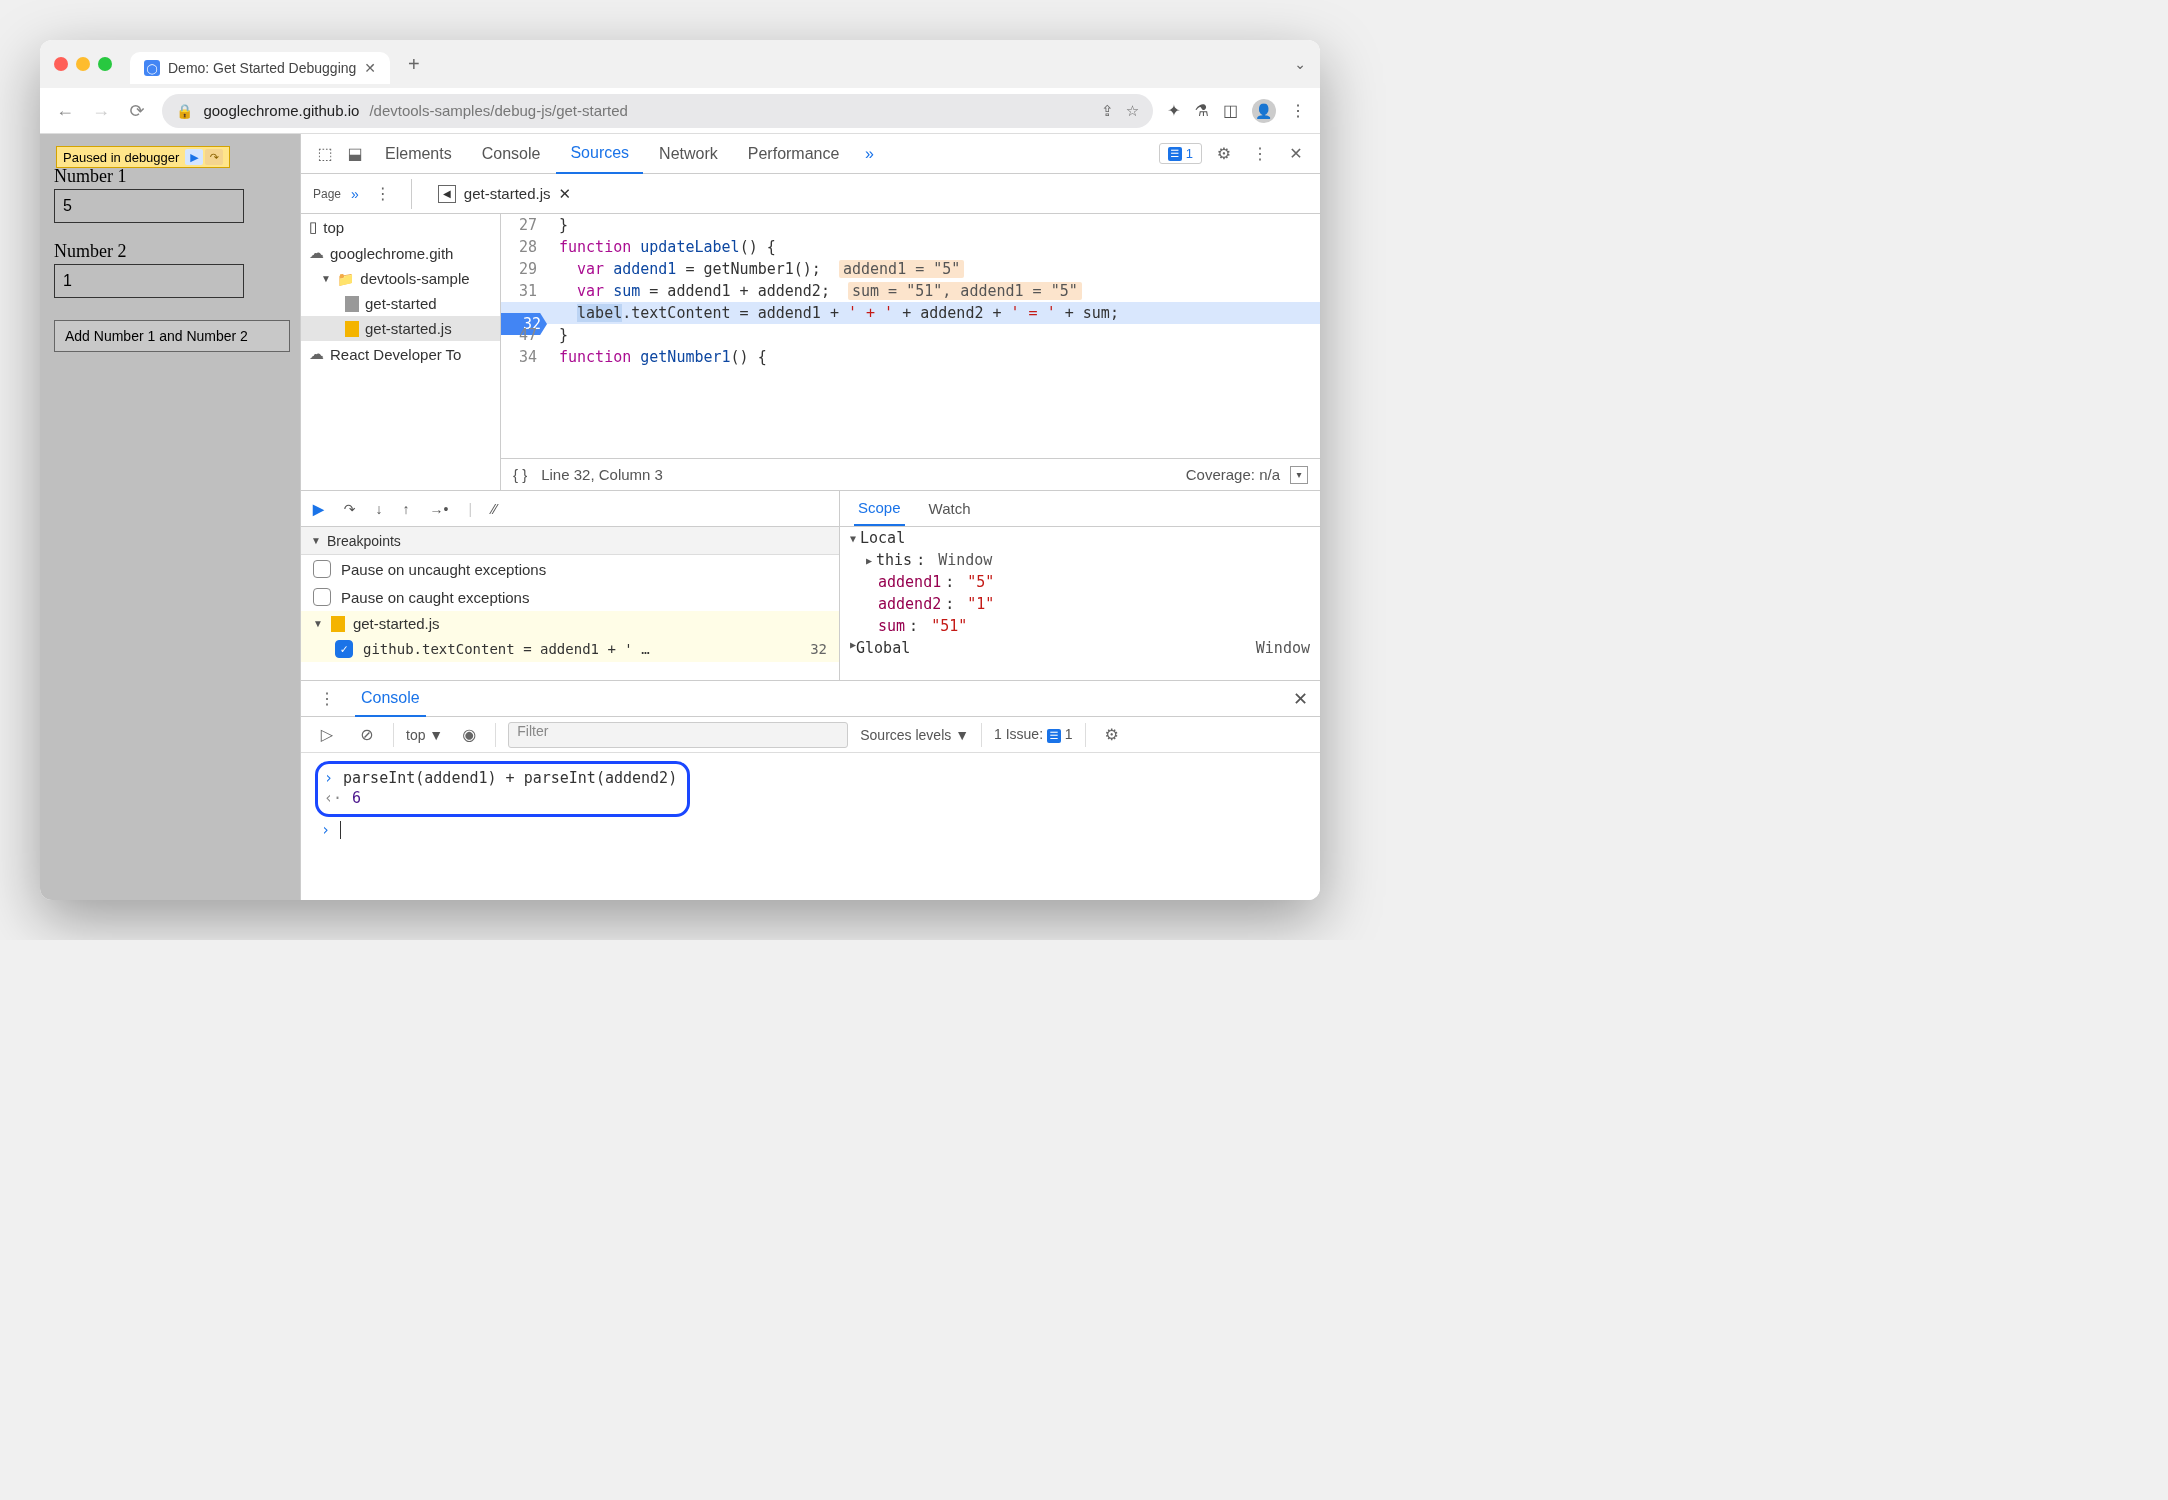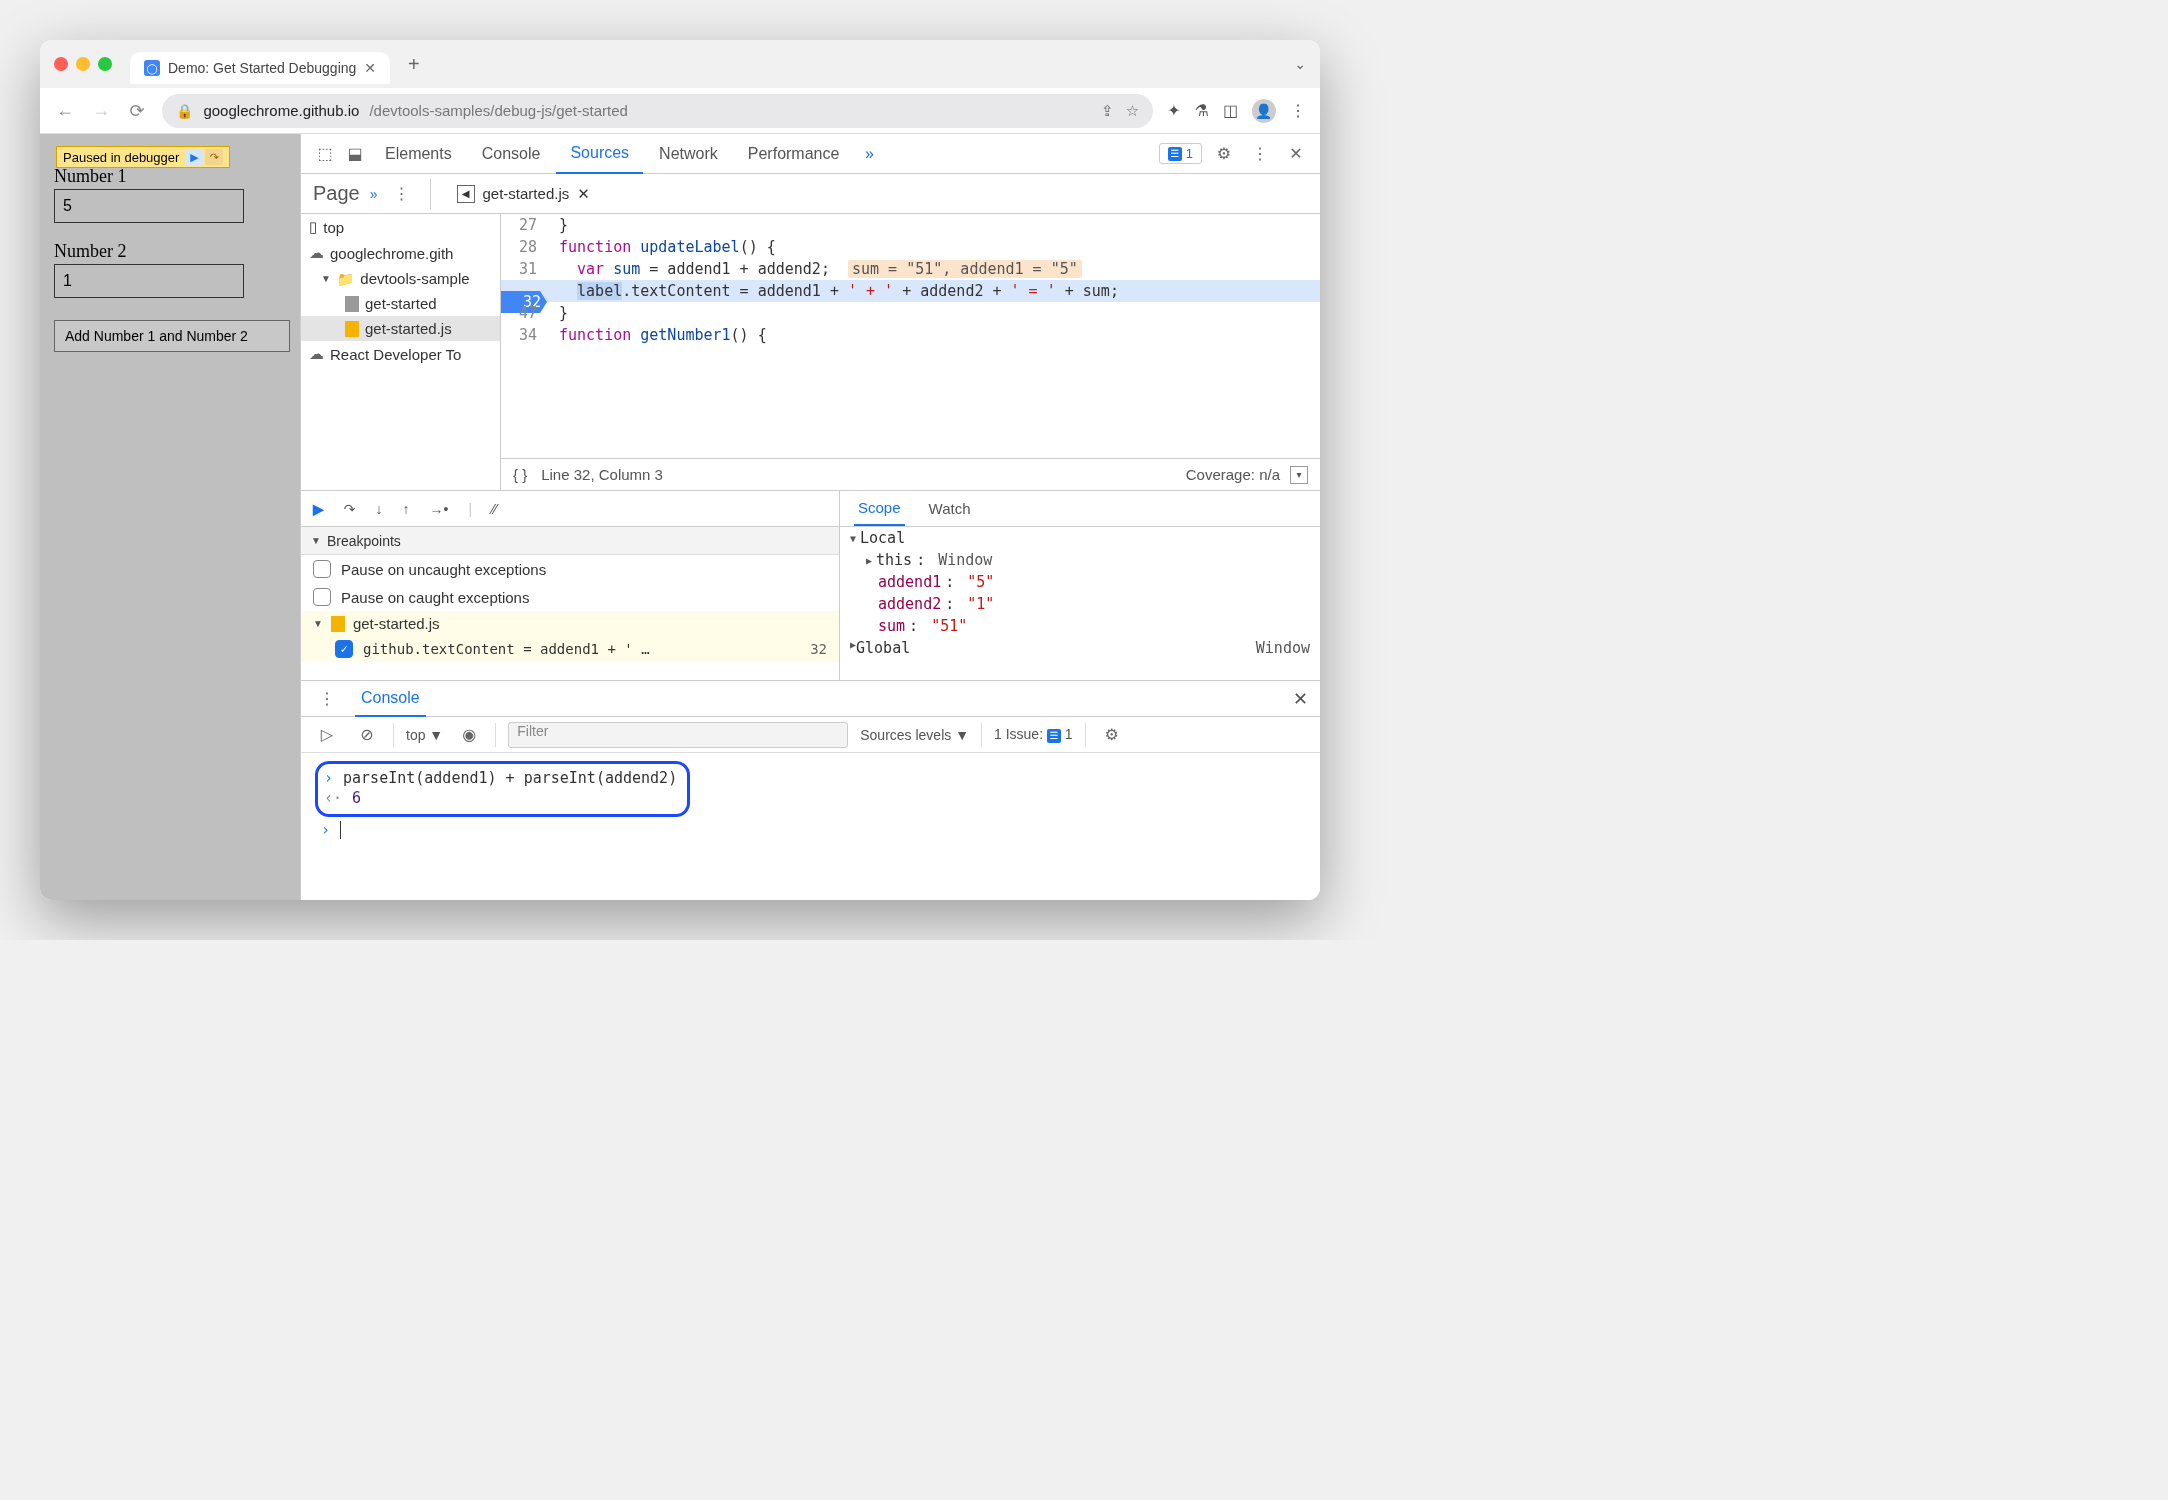--- a/index.html
+++ b/index.html
@@ -50,21 +50,21 @@
 .dt-tabs { height: 40px; border-bottom: 1px solid #ccc; display: flex; align-items: center; padding: 0 10px; gap: 2px; }
 .dt-icon { width: 28px; height: 28px; display: flex; align-items: center; justify-content: center; color: #666; cursor: pointer; font-size: 16px; }
 .dt-tab { padding: 10px 14px; color: #555; cursor: pointer; font-size: 16px; }
 .dt-tab.active { color: #1a73e8; border-bottom: 2px solid #1a73e8; font-weight: 500; }
 .dt-right { margin-left: auto; display: flex; align-items: center; gap: 8px; }
 .issue-btn { border: 1px solid #ccc; border-radius: 3px; padding: 2px 8px; display: flex; align-items: center; gap: 4px; color: #1a73e8; font-size: 13px; }
 .issue-sq { width: 14px; height: 14px; background: #1a73e8; border-radius: 2px; display: flex; align-items: center; justify-content: center; color: #fff; font-size: 10px; }
 
 
 .src-sub { height: 40px; border-bottom: 1px solid #ccc; display: flex; align-items: center; padding: 0 12px; gap: 10px; }
-.src-sub .lbl { color: #555; font-size: 20px; }
+.src-sub .lbl { color: #555; font-size: 12px; }
 .src-sub .more { color: #1a73e8; }
 .file-tab { display: flex; align-items: center; gap: 8px; padding: 8px 12px; font-size: 15px; color: #333; }
 .file-tab .icon-sq { width: 18px; height: 18px; border: 1.5px solid #666; display: flex; align-items: center; justify-content: center; font-size: 10px; }
 
 
 .src-body { display: flex; flex: 1; overflow: hidden; min-height: 0; }
 .nav-tree { width: 200px; border-right: 1px solid #ccc; overflow: hidden; font-size: 15px; }
 .tree-row { display: flex; align-items: center; gap: 6px; padding: 4px 8px; white-space: nowrap; }
 .tree-row.sel { background: #e4e4e4; }
 .tri { font-size: 10px; color: #555; }
@@ -253,20 +253,21 @@
           <div class="tree-row">
               <span class="cloud">☁</span>
               <span>React Developer To</span>
             </div>
         </div>
 
         <div class="code-pane">
           <div class="code-area">
             <div class="code-line"><div class="gutter">27</div><div class="code-txt">}</div></div>
             <div class="code-line"><div class="gutter">28</div><div class="code-txt"><span class="kw">function</span> <span class="fn">updateLabel</span>() {</div></div>
+            <div class="code-line"><div class="gutter">29</div><div class="code-txt">  <span class="kw">var</span> <span class="id">addend1</span> = getNumber1();  <span class="inline-val">addend1 = "5"</span></div></div>
             <div class="code-line"><div class="gutter">31</div><div class="code-txt">  <span class="kw">var</span> <span class="id">sum</span> = addend1 + addend2;  <span class="inline-val">sum = "51", addend1 = "5"</span></div></div>
             <div class="code-line bp hl-line"><div class="gutter"><div class="bp-marker">32</div></div><div class="code-txt">  <span class="sel-token">label</span>.textContent = addend1 + <span class="str">' + '</span> + addend2 + <span class="str">' = '</span> + sum;</div></div>
             <div class="code-line"><div class="gutter">47</div><div class="code-txt">}</div></div>
             <div class="code-line"><div class="gutter">34</div><div class="code-txt"><span class="kw">function</span> <span class="fn">getNumber1</span>() {</div></div>
           </div>
           <div class="status-bar">
             <span>{ }</span>
             <span>Line 32, Column 3</span>
             <div class="right">
               <span>Coverage: n/a</span>

